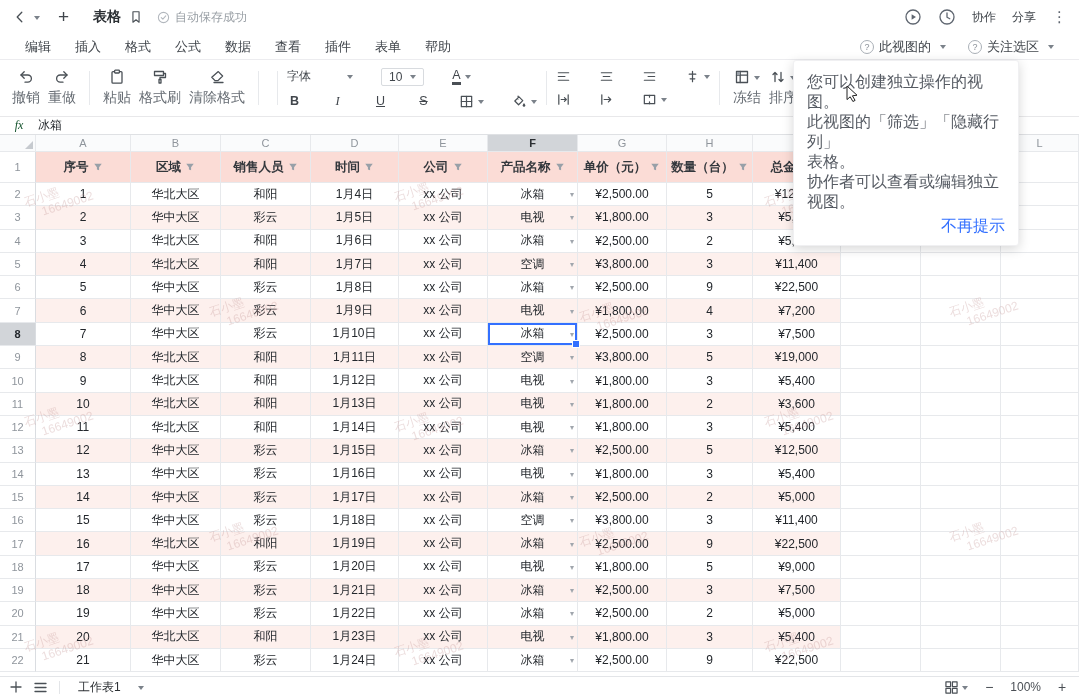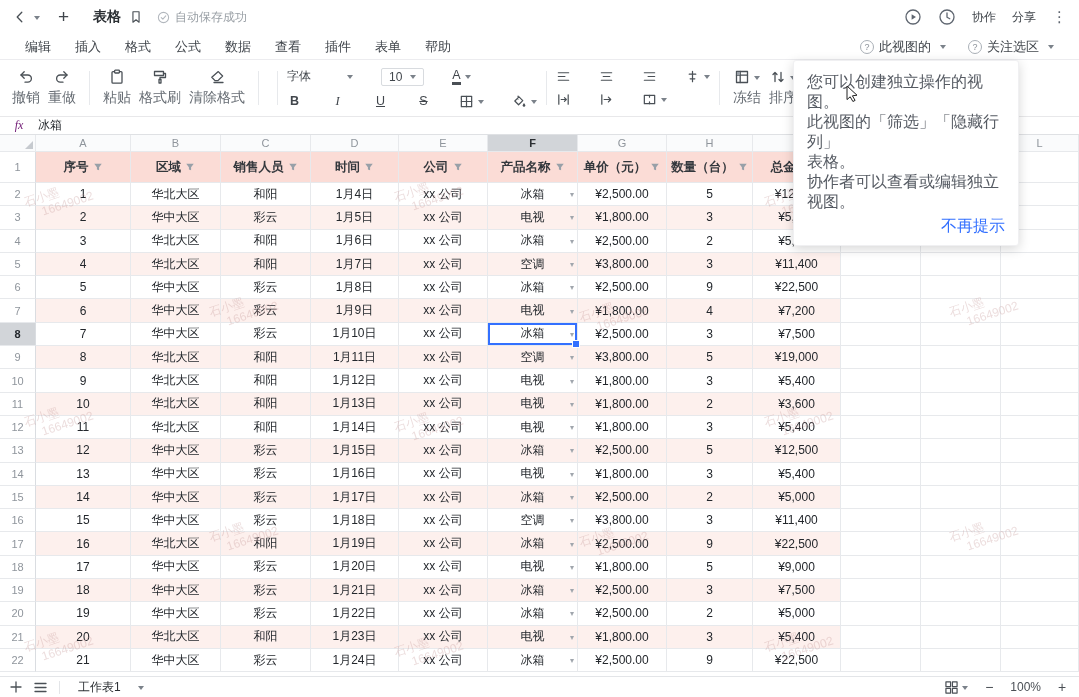--- a/index.html
+++ b/index.html
@@ -46,21 +46,21 @@
   .fmt.b { font-weight:bold; }
   .fmt.i { font-style:italic; font-family:"Liberation Serif","DejaVu Serif",serif; }
   .fmt.u { text-decoration:underline; }
   .fmt.s { text-decoration:line-through; }
   .colorA { font-size:12.5px; color:#41464c; border-bottom:3px solid #4a4f55; line-height:13px; }
   .icbtn { display:flex; align-items:center; }
   .icbtn svg { width:15px; height:15px; }
 
   
   .formulabar { height:18px; border-bottom:1px solid #dfe1e4; display:flex; align-items:center; font-size:12px; }
-  .fx { width:38px; text-align:center; color:#701a75; font-style:italic; font-family:"Liberation Serif","DejaVu Serif",serif; }
+  .fx { width:38px; text-align:center; color:#14532d; font-style:italic; font-family:"Liberation Serif","DejaVu Serif",serif; }
   .fval { color:#23272c; }
 
   
   .sheet { position:absolute; top:135px; left:0; right:0; bottom:21px; overflow:hidden; background:#fff; }
   #grid { display:grid; position:absolute; top:0; left:0; z-index:2; }
   .c { border-right:1px solid #e7e9ec; border-bottom:1px solid #e7e9ec; display:flex; align-items:center; justify-content:center; font-size:12px; color:#23272c; position:relative; background:transparent; }
   .corner { background:#fafbfc; }
   .corner::after { content:''; position:absolute; right:2px; bottom:2px; border:4px solid transparent; border-right-color:#c6cacf; border-bottom-color:#c6cacf; }
   .colhead { background:#fafbfc; color:#8f959c; font-size:11px; }
   .selhead { background:#d2d5d9; color:#2b2f33; font-weight:bold; }

